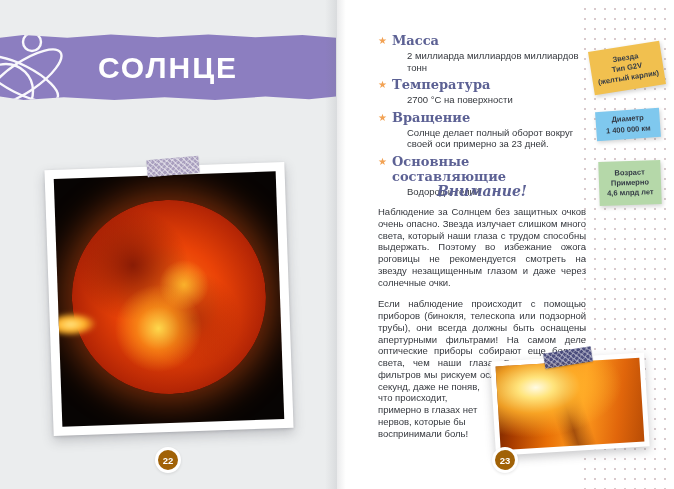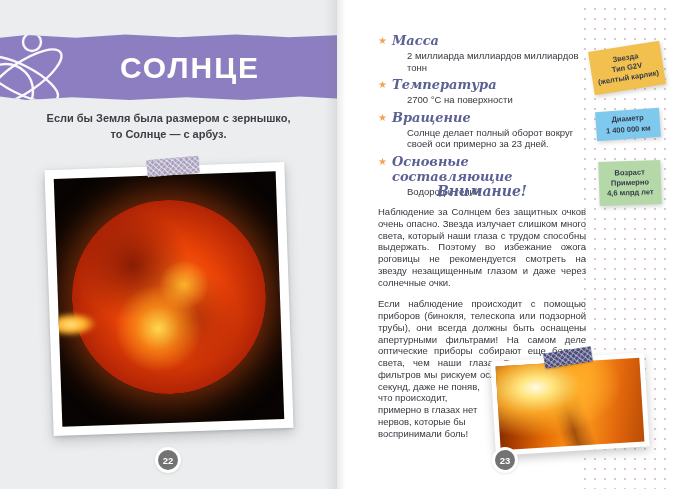--- a/index.html
+++ b/index.html
@@ -5,21 +5,21 @@
   html,body{margin:0;padding:0;}
   body{font-family:"Liberation Sans",sans-serif;background:#dfe1e3;}
   .spread{position:relative;width:674px;height:489px;overflow:hidden;background:#ffffff;}
 
   
   .page-left{position:absolute;left:0;top:0;width:337px;height:489px;background:#ebedee;}
   .gutter{position:absolute;left:325px;top:0;width:26px;height:489px;z-index:4;pointer-events:none;
     background:linear-gradient(to right,rgba(110,112,120,0) 0%,rgba(110,112,120,.14) 46%,rgba(255,255,255,0) 80%);}
 
   .banner{position:absolute;left:0;top:33px;width:336px;height:69px;background:#8c7ec0;overflow:hidden;
-    clip-path:polygon(0% 7%,7% 3%,20% 7%,33% 2%,47% 6%,62% 2%,76% 6%,90% 3%,100% 7%,100% 92%,92% 96%,79% 92%,64% 97%,49% 93%,34% 97%,19% 93%,7% 97%,0% 92%);padding-left:44px;}
+    clip-path:polygon(0% 7%,7% 3%,20% 7%,33% 2%,47% 6%,62% 2%,76% 6%,90% 3%,100% 7%,100% 92%,92% 96%,79% 92%,64% 97%,49% 93%,34% 97%,19% 93%,7% 97%,0% 92%);}
   .banner-title{position:absolute;left:0;top:0;width:100%;height:69px;line-height:69px;text-align:center;
     color:#ffffff;font-size:30px;font-weight:bold;letter-spacing:2px;}
   .atom-svg{position:absolute;left:-10px;top:-8px;opacity:.95;}
 
   .intro{position:absolute;left:0;top:111px;width:337px;text-align:center;color:#3b3e44;
     font-size:11px;font-weight:bold;line-height:1.45;}
 
   .photo1{position:absolute;left:49px;top:166px;width:240px;height:266px;background:#ffffff;
     padding:9px;box-sizing:border-box;transform:rotate(-2deg);
     box-shadow:0 5px 12px rgba(60,60,70,.25),0 1px 3px rgba(60,60,70,.2);z-index:2;}
@@ -42,38 +42,38 @@
     background:
       repeating-linear-gradient(45deg,rgba(255,255,255,.45) 0 1.5px,rgba(255,255,255,0) 1.5px 4px),
       repeating-linear-gradient(-45deg,rgba(255,255,255,.3) 0 1.5px,rgba(255,255,255,0) 1.5px 4px),
       #a79dbd;box-shadow:0 1px 2px rgba(0,0,0,.15);}
   .tape2{left:544px;top:350px;width:48px;height:15px;transform:rotate(-9deg);
     background:
       repeating-linear-gradient(45deg,rgba(255,255,255,.35) 0 1.5px,rgba(255,255,255,0) 1.5px 4px),
       repeating-linear-gradient(-45deg,rgba(255,255,255,.25) 0 1.5px,rgba(255,255,255,0) 1.5px 4px),
       #45477a;box-shadow:0 1px 2px rgba(0,0,0,.2);}
 
-  .pagenum{position:absolute;width:20px;height:20px;border-radius:50%;background:#737373;
+  .pagenum{position:absolute;width:20px;height:20px;border-radius:50%;background:#a16207;
     border:3px solid #ffffff;color:#ffffff;font-size:9.5px;font-weight:bold;
     display:flex;align-items:center;justify-content:center;z-index:3;
     box-shadow:0 1px 3px rgba(0,0,0,.1);}
   .pagenum-22{left:155px;top:447px;}
   .pagenum-23{left:492px;top:447px;}
 
   
   .page-right{position:absolute;left:337px;top:0;width:337px;height:489px;background:#ffffff;}
   .dots{position:absolute;left:577px;top:0;width:97px;height:489px;z-index:0;
     background-image:radial-gradient(#d9c9cc 0.9px,rgba(0,0,0,0) 1px);
     background-size:10px 10px;background-position:3px 4px;}
 
   .facts{position:absolute;left:378px;top:34px;width:208px;z-index:1;}
   .fact{margin-bottom:5px;}
   .fact-head{display:flex;align-items:baseline;gap:5px;margin-bottom:1px;}
   .star{color:#f2a254;font-size:10px;line-height:1;position:relative;top:-1px;}
-  .fact-label{font-family:"DejaVu Serif",serif;font-style:italic;font-weight:bold;
+  .fact-label{font-family:"DejaVu Serif",serif;font-weight:bold;
     color:#5c6194;font-size:13px;line-height:1.15;}
   .fact-text{color:#35383e;font-size:9.5px;line-height:1.22;margin-left:29px;}
 
   .sticky{position:absolute;z-index:2;box-sizing:border-box;display:flex;flex-direction:column;
     align-items:center;justify-content:center;text-align:center;font-weight:bold;color:#333a45;
     box-shadow:1px 2px 4px rgba(0,0,0,.18);}
   .sticky span{display:block;line-height:1.35;}
   .note-yellow{left:591px;top:46px;width:72px;height:44px;background:#f1c04f;transform:rotate(-9deg);font-size:7.5px;}
   .note-blue{left:596px;top:110px;width:64px;height:29px;background:#7fc8ee;transform:rotate(-4deg);font-size:7.5px;}
   .note-green{left:599px;top:161px;width:62px;height:44px;background:#b5d8a9;transform:rotate(-2deg);font-size:7.5px;}
@@ -104,24 +104,20 @@
     <div class="banner">
       <svg class="atom-svg" width="135" height="100" viewBox="0 0 135 100" fill="none" stroke="#ffffff" stroke-width="2.4">
         <circle cx="42" cy="17" r="9"></circle>
         <ellipse cx="34" cy="52" rx="44" ry="15" transform="rotate(-34 34 52)"></ellipse>
         <ellipse cx="30" cy="54" rx="42" ry="14" transform="rotate(27 30 54)"></ellipse>
         <circle cx="16" cy="66" r="27"></circle>
       </svg>
       <div class="banner-title">СОЛНЦЕ</div>
     </div>
 
-    <div class="intro">
-      <span>Если бы Земля была размером с зернышко,</span><br>
-      <span>то Солнце — с арбуз.</span>
-    </div>
 
     <div class="photo1">
       <div class="photo1-inner">
         <div class="sun-disk"></div>
         <div class="sun-flare"></div>
       </div>
     </div>
     <div class="tape tape1"></div>
 
     <div class="pagenum pagenum-22">22</div>

